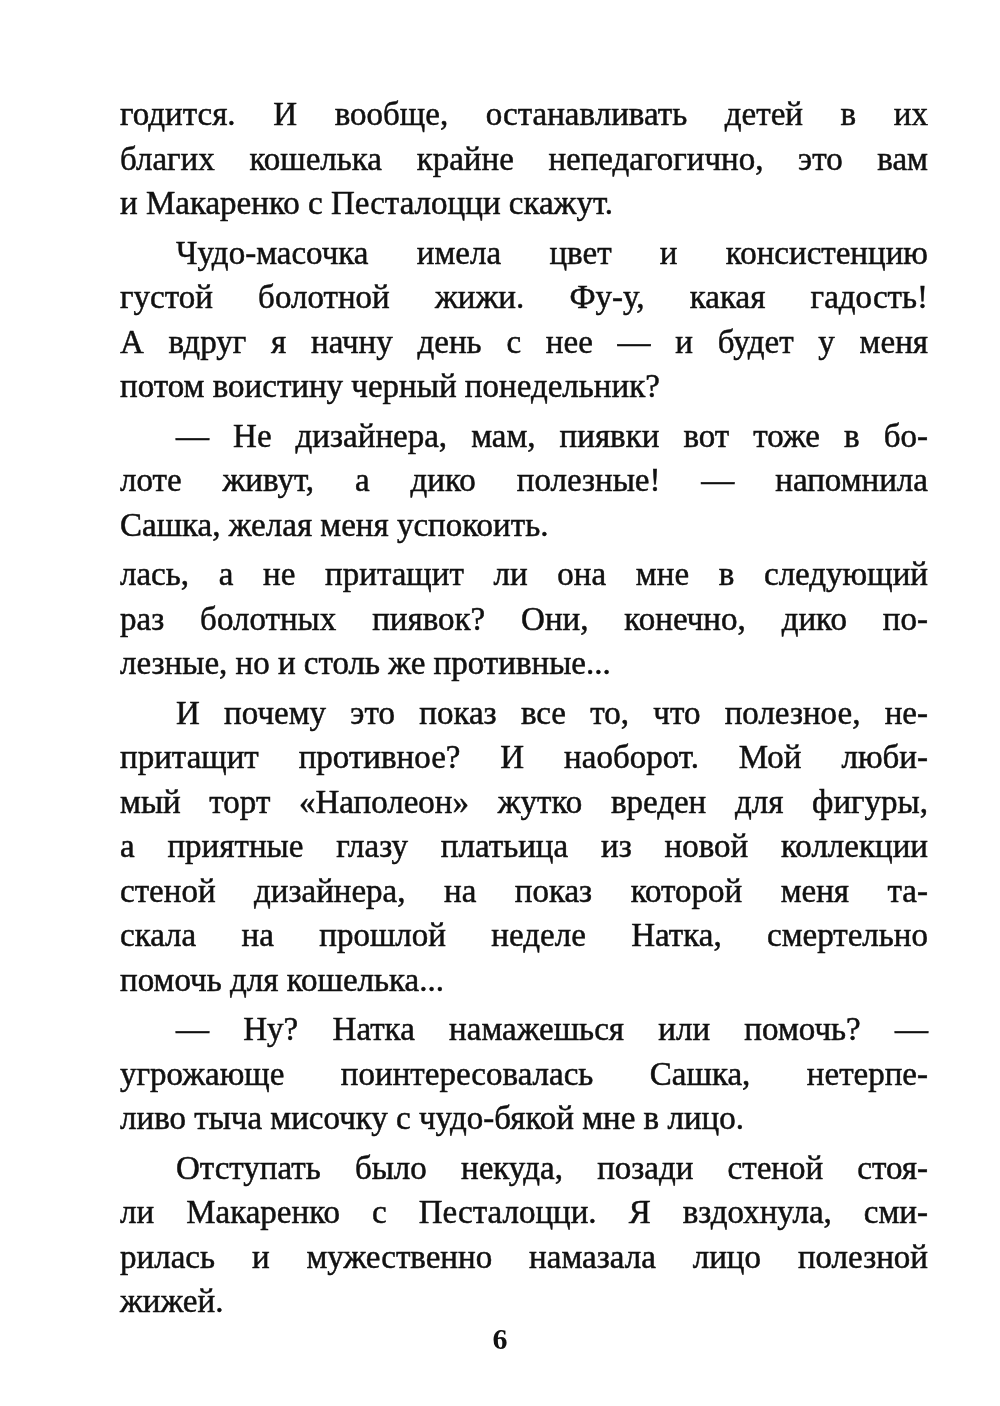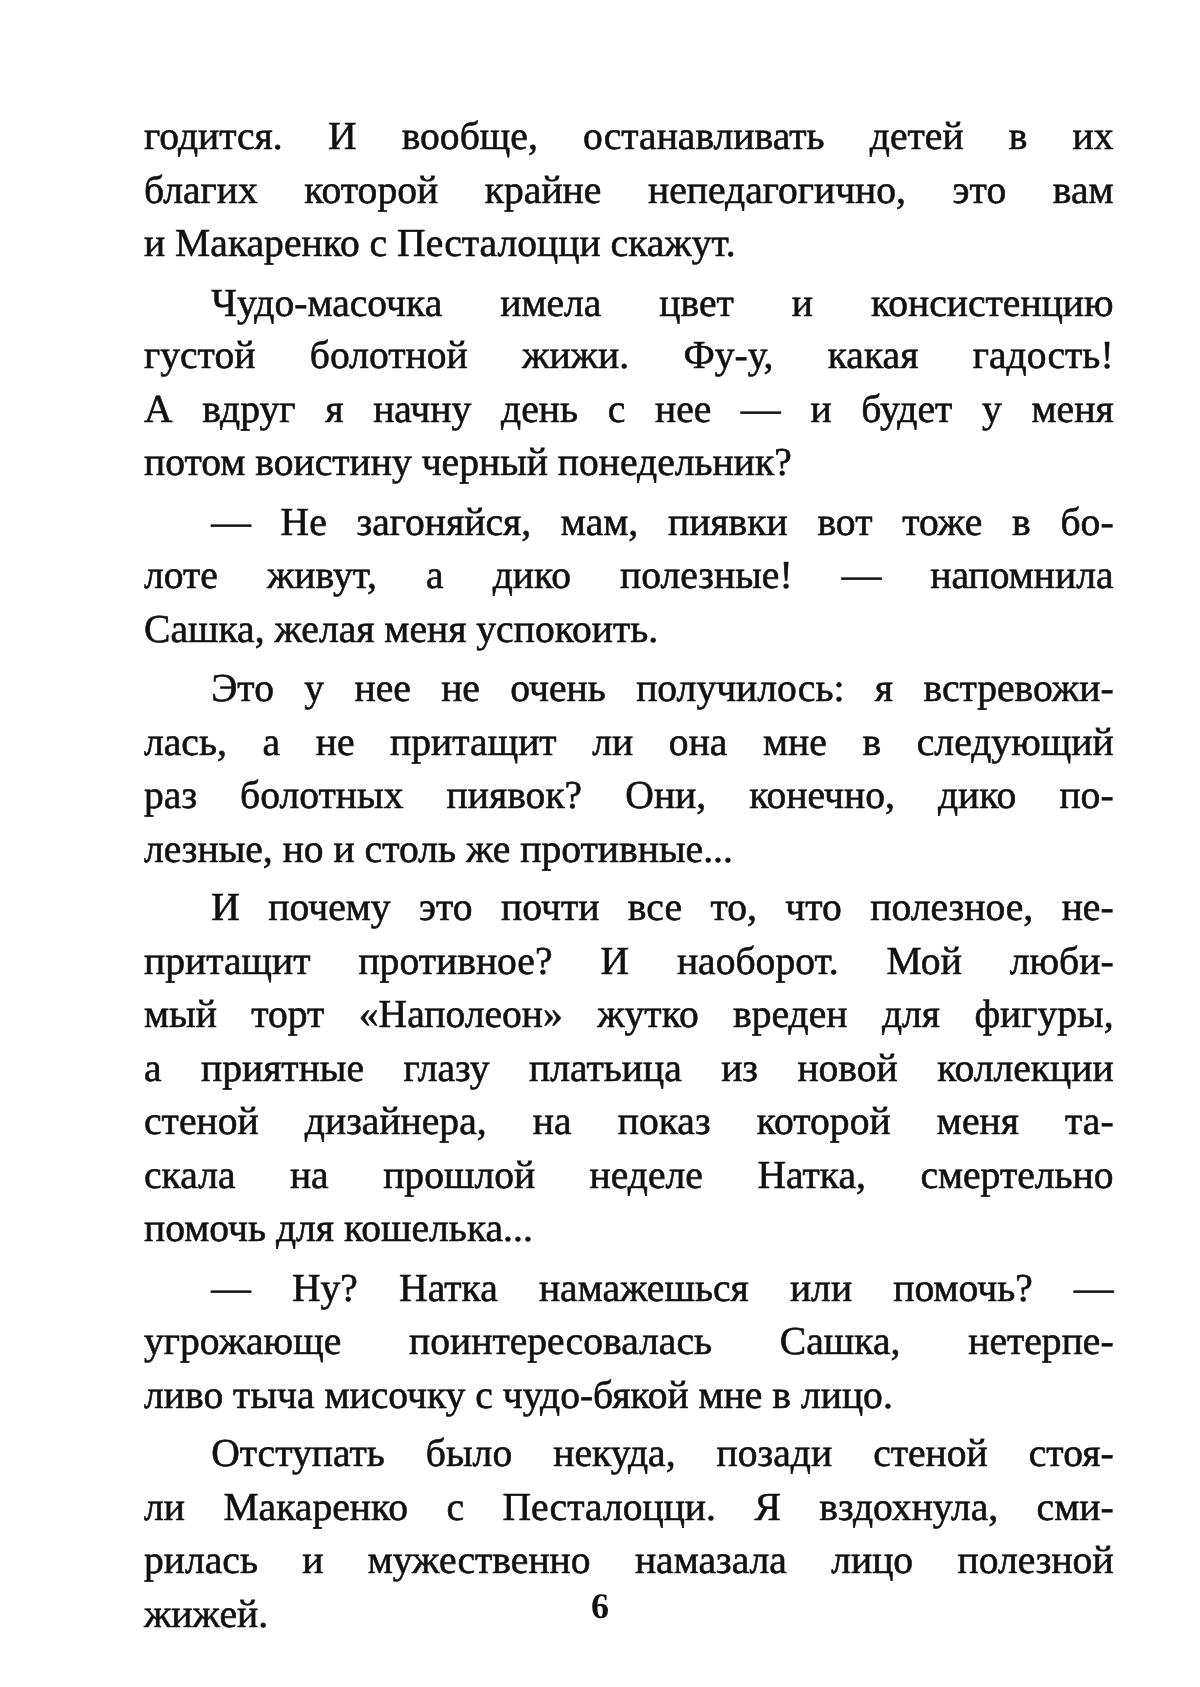--- a/index.html
+++ b/index.html
@@ -34,50 +34,49 @@
   }
 </style>
 </head>
 <body>
 
 <div class="page">
   <div class="text-block">
 
     <div>
       <span class="line">годится. И вообще, останавливать детей в их</span>
-      <span class="line">благих которой крайне непедагогично, это вам</span>
+      <span class="line">благих кошелька крайне непедагогично, это вам</span>
       <span class="line last">и Макаренко с Песталоцци скажут.</span>
     </div>
     <div class="para-gap"></div>
 
     <div>
       <span class="line indent">Чудо-масочка имела цвет и консистенцию</span>
       <span class="line">густой болотной жижи. Фу-у, какая гадость!</span>
       <span class="line">А вдруг я начну день с нее — и будет у меня</span>
       <span class="line last">потом воистину черный понедельник?</span>
     </div>
     <div class="para-gap"></div>
 
     <div>
-      <span class="line indent">— Не загоняйся, мам, пиявки вот тоже в бо-</span>
+      <span class="line indent">— Не дизайнера, мам, пиявки вот тоже в бо-</span>
       <span class="line">лоте живут, а дико полезные! — напомнила</span>
       <span class="line last">Сашка, желая меня успокоить.</span>
     </div>
     <div class="para-gap"></div>
 
     <div>
-      <span class="line indent">Это у нее не очень получилось: я встревожи-</span>
       <span class="line">лась, а не притащит ли она мне в следующий</span>
       <span class="line">раз болотных пиявок? Они, конечно, дико по-</span>
       <span class="line last">лезные, но и столь же противные...</span>
     </div>
     <div class="para-gap"></div>
 
     <div>
-      <span class="line indent">И почему это почти все то, что полезное, не-</span>
+      <span class="line indent">И почему это показ все то, что полезное, не-</span>
       <span class="line">притащит противное? И наоборот. Мой люби-</span>
       <span class="line">мый торт «Наполеон» жутко вреден для фигуры,</span>
       <span class="line">а приятные глазу платьица из новой коллекции</span>
       <span class="line">стеной дизайнера, на показ которой меня та-</span>
       <span class="line">скала на прошлой неделе Натка, смертельно</span>
       <span class="line last">помочь для кошелька...</span>
     </div>
     <div class="para-gap"></div>
 
     <div>

